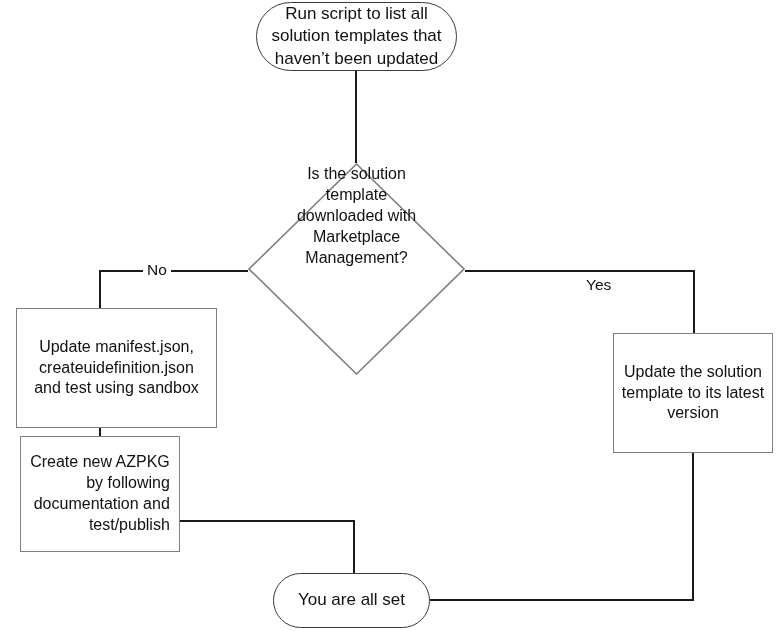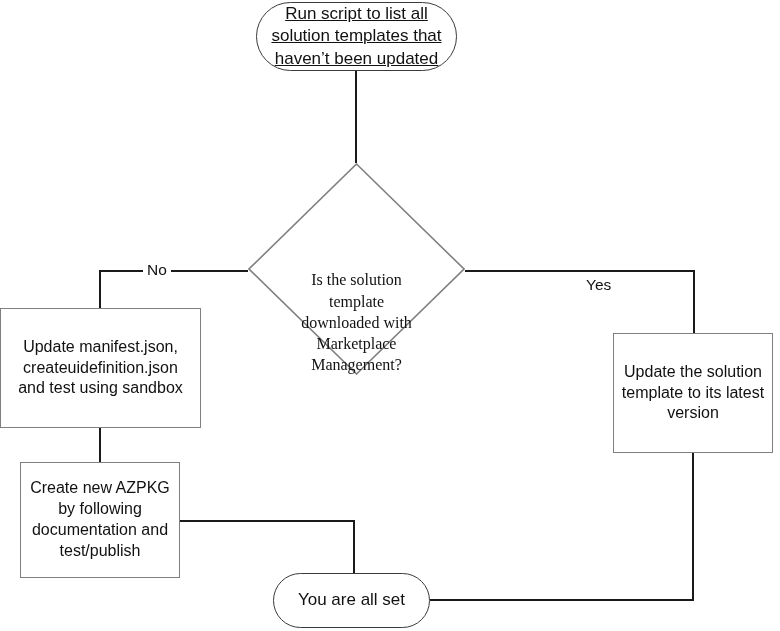--- a/index.html
+++ b/index.html
@@ -45,23 +45,22 @@
   .rect {
     border: 1px solid #808080;
   }
   .terminal {
     border: 1px solid #3a3a3a;
     border-radius: 999px;
   }
   .diamond-wrap {
     position: absolute;
     display: flex;
-    align-items: flex-end;
+    align-items: flex-start;
     justify-content: center;
-    font-family: Liberation Serif, serif;
   }
   .diamond-shape {
     position: absolute;
     left: 0;
     top: 0;
     width: 100%;
     height: 100%;
   }
   .diamond-label {
     position: relative;
@@ -98,44 +97,44 @@
       <path d="M465,271 L694,271 L694,333"></path>
 
       <path d="M100,428 L100,462"></path>
 
       <path d="M180,521 L354,521 L354,573"></path>
 
       <path d="M693,453 L693,600 L430,600"></path>
     </g>
   </svg>
 
-  <div class="node terminal f17" style="left:256px; top:2px; width:201px; height:69px;text-decoration:underline;">
+  <div class="node terminal f17" style="left:256px; top:2px; width:201px; height:69px;">
     <span class="txt">Run script to list all
 solution templates that
 haven’t been updated</span>
   </div>
 
   <div class="diamond-wrap" style="left:248px; top:163px; width:217px; height:212px;">
     <svg class="diamond-shape" viewBox="0 0 217 212" preserveAspectRatio="none">
       <polygon points="108.5,1 216,106 108.5,211 1,106" fill="#ffffff" stroke="#808080" stroke-width="1.6"></polygon>
     </svg>
     <span class="diamond-label f16">Is the solution
 template
 downloaded with
 Marketplace
 Management?</span>
   </div>
 
-  <div class="node rect f16" style="left:0; top:308px; width:201px; height:120px;">
+  <div class="node rect f16" style="left:16px; top:308px; width:201px; height:120px;">
     <span class="txt">Update manifest.json,
 createuidefinition.json
 and test using sandbox</span>
   </div>
 
-  <div class="node rect f16" style="left:20px; top:462px; width:160px; height:116px;">
+  <div class="node rect f16" style="left:20px; top:436px; width:160px; height:116px;text-align:right;">
     <span class="txt">Create new AZPKG
 by following
 documentation and
 test/publish</span>
   </div>
 
   <div class="node terminal f17" style="left:273px; top:573px; width:157px; height:55px;">
     <span class="txt">You are all set</span>
   </div>
 

